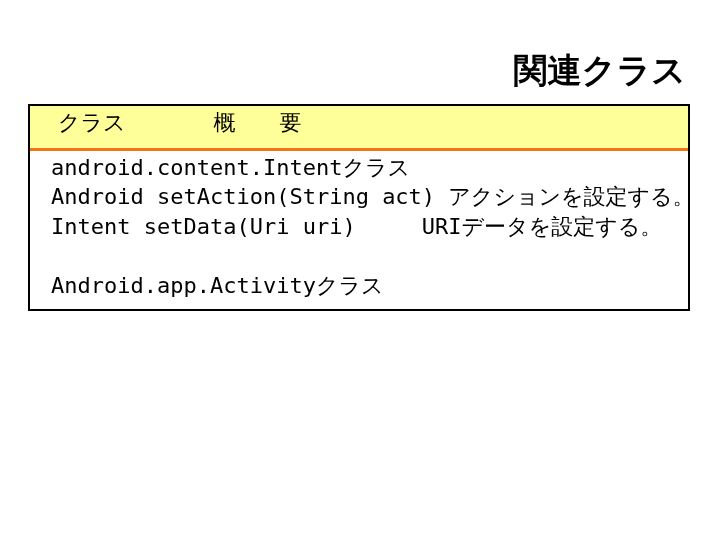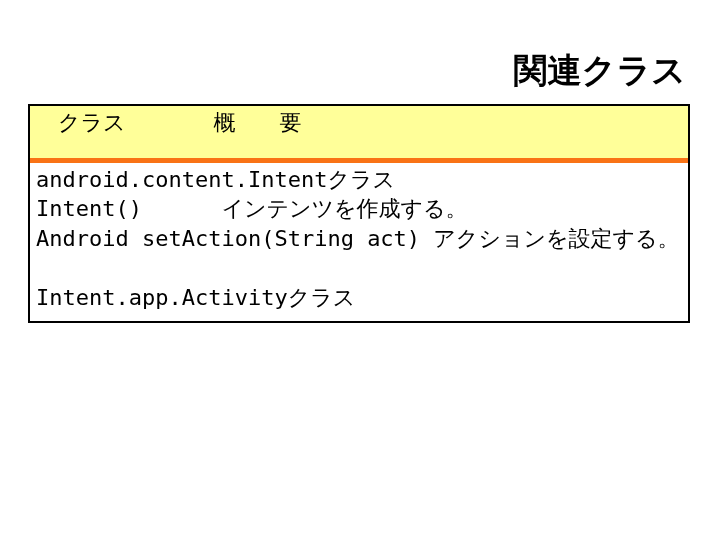--- a/index.html
+++ b/index.html
@@ -23,36 +23,37 @@
   .table-box {
     position: absolute;
     left: 28px;
     top: 104px;
     width: 662px;
     border: 2px solid #000;
     box-sizing: border-box;
   }
   .header-row {
     background: #ffff99;
-    border-bottom: 5px solid #f97316;
-    padding: 2px 6px 20px 6px;
+    border-bottom: 3px solid #f97316;
+    padding: 2px 6px 10px 6px;
     font-size: 22px;
     line-height: 1.35;
     font-family: "MS Mincho", "Hiragino Mincho ProN", serif;
     white-space: pre;
   }
   .body-cell {
     padding: 2px 6px 8px 6px;
     font-size: 22px;
     line-height: 1.35;
     font-family: "MS Gothic", "Osaka-Mono", monospace;
     white-space: pre;
+    margin-left: 15px;
   }
 </style>
 </head>
 <body>
 
 <div class="title">関連クラス</div>
 
 <div class="table-box">
   <div class="header-row"><span>　クラス</span><span>　　　　概　　要</span></div>
-  <div class="body-cell"><div>android.content.Intentクラス</div><div>Intent()      インテンツを作成する。</div><div>Android setAction(String act) アクションを設定する。</div><div> </div><div>Intent.app.Activityクラス</div></div>
+  <div class="body-cell"><div>android.content.Intentクラス</div><div>Android setAction(String act) アクションを設定する。</div><div>Intent setData(Uri uri)     URIデータを設定する。</div><div> </div><div>Android.app.Activityクラス</div></div>
 </div>
 
 </body></html>

